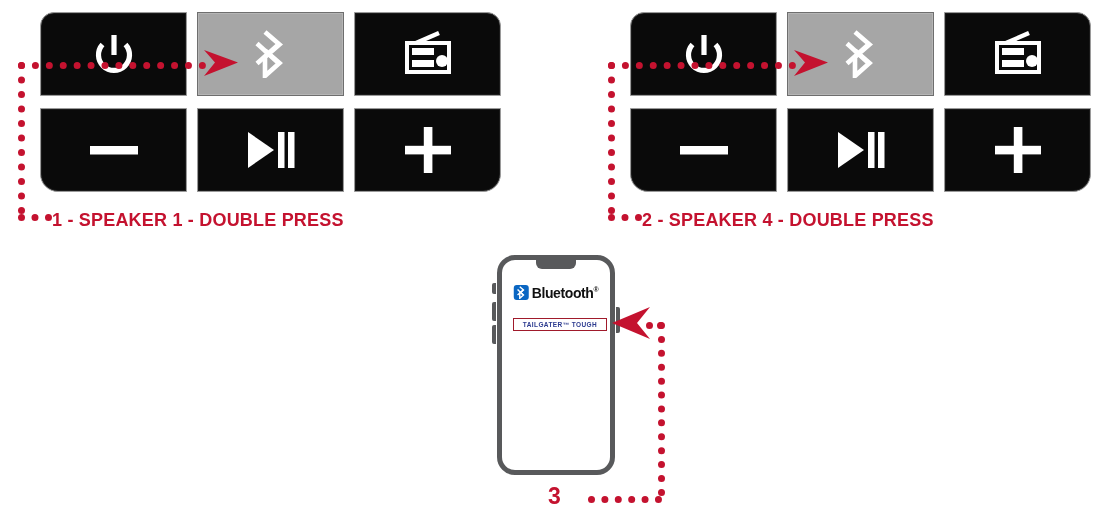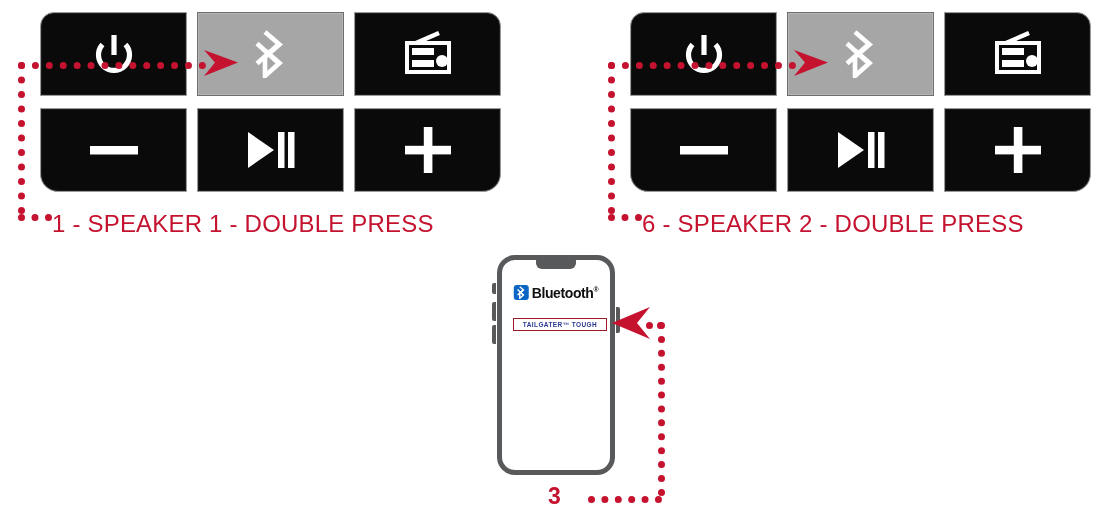--- a/index.html
+++ b/index.html
@@ -70,22 +70,22 @@
 
   .arrow-right {
     position: absolute;
     width: 0; height: 0;
   }
 
   
   .caption {
     position: absolute;
     color: #c4122f;
-    font-size: 24px;
-    font-weight: normal;
+    font-size: 18px;
+    font-weight: bold;
     letter-spacing: 0.2px;
     white-space: nowrap;
   }
 
   
   #phone-figure {
     position: absolute;
     left: 497px;
     top: 255px;
     width: 118px;
@@ -295,21 +295,21 @@
   </div>
 
   <div class="dotline-h" style="left:0px; top:58px; width:188px;"></div>
   <svg class="arrow-right" style="left:186px; top:44px; width:36px; height:30px;" viewBox="0 0 36 30">
     <path d="M0 2 L34 14.5 L0 28 L11 14.5 Z" fill="#c4122f"></path>
   </svg>
   <div class="dotline-v" style="left:0px; top:58px; height:152px;"></div>
   <div class="dotline-h" style="left:0px; top:210px; width:34px;"></div>
 </div>
 
-<div class="caption" style="left:642px; top:210px;">6 - SPEAKER 2 - DOUBLE PRESS</div>
+<div class="caption" style="left:642px; top:210px;">2 - SPEAKER 4 - DOUBLE PRESS</div>
 
 <div id="phone-figure">
   <div class="phone-body">
     <div class="phone-notch"></div>
 
     <div class="bt-brand">
       <span class="bt-badge">
         <svg width="9" height="13" viewBox="0 0 9 13">
           <path d="M3 0.8 L6.7 4 L3 7.2 L3 12.3 L6.7 9 L3 5.9" fill="none" stroke="#ffffff" stroke-width="1.4"></path>
           <path d="M0.8 3.6 L6.6 9" fill="none" stroke="#ffffff" stroke-width="1.4"></path>

